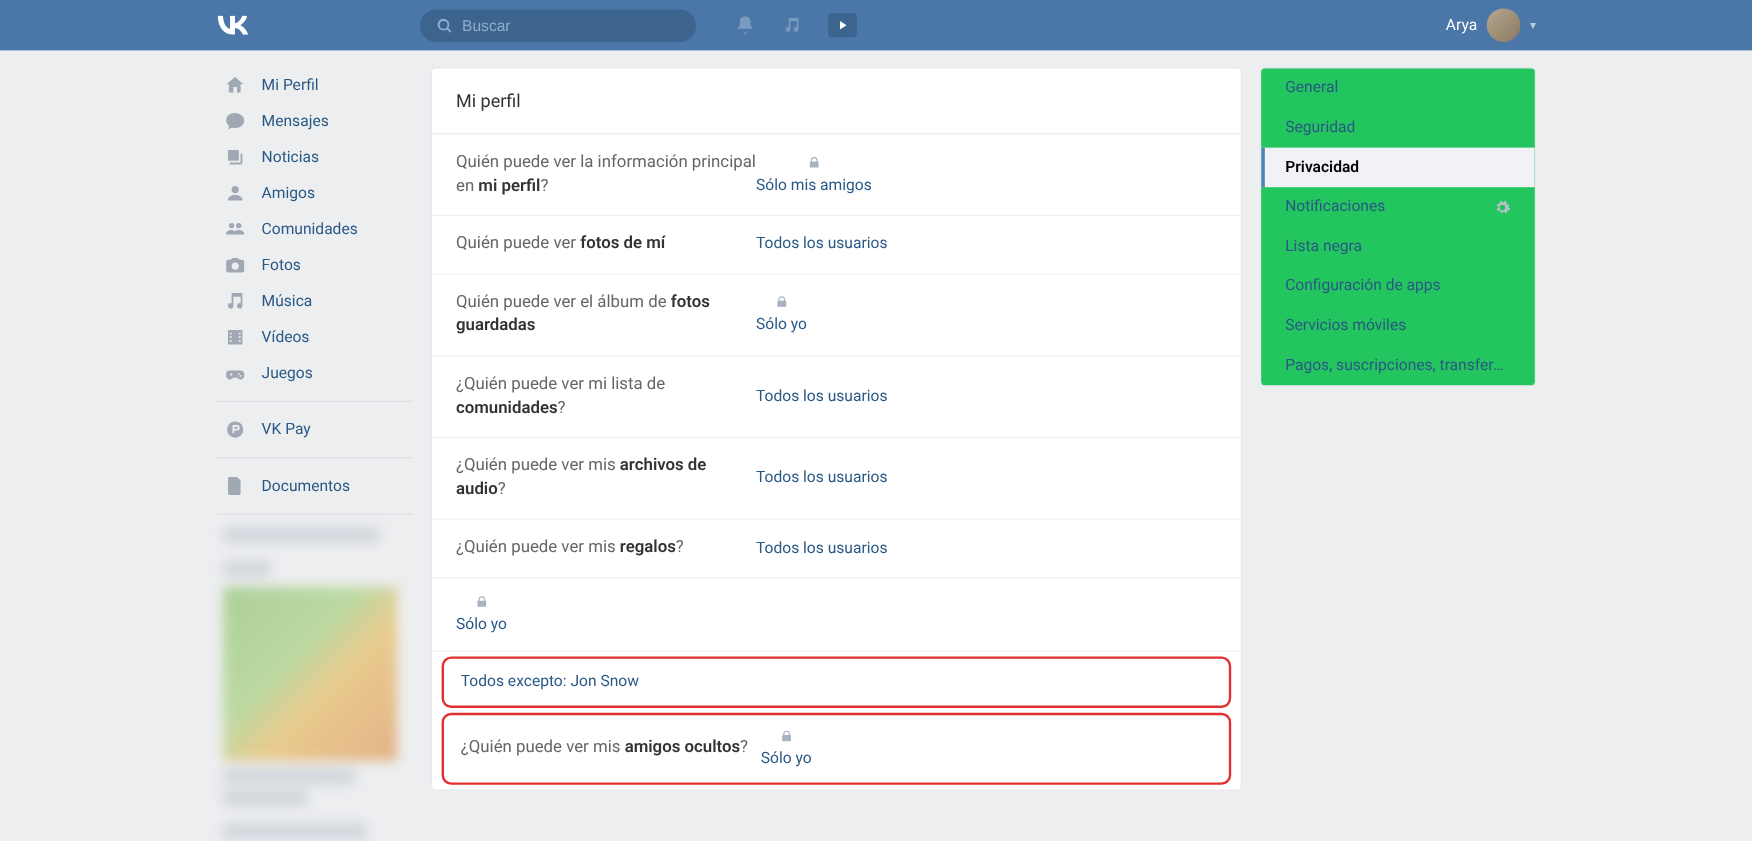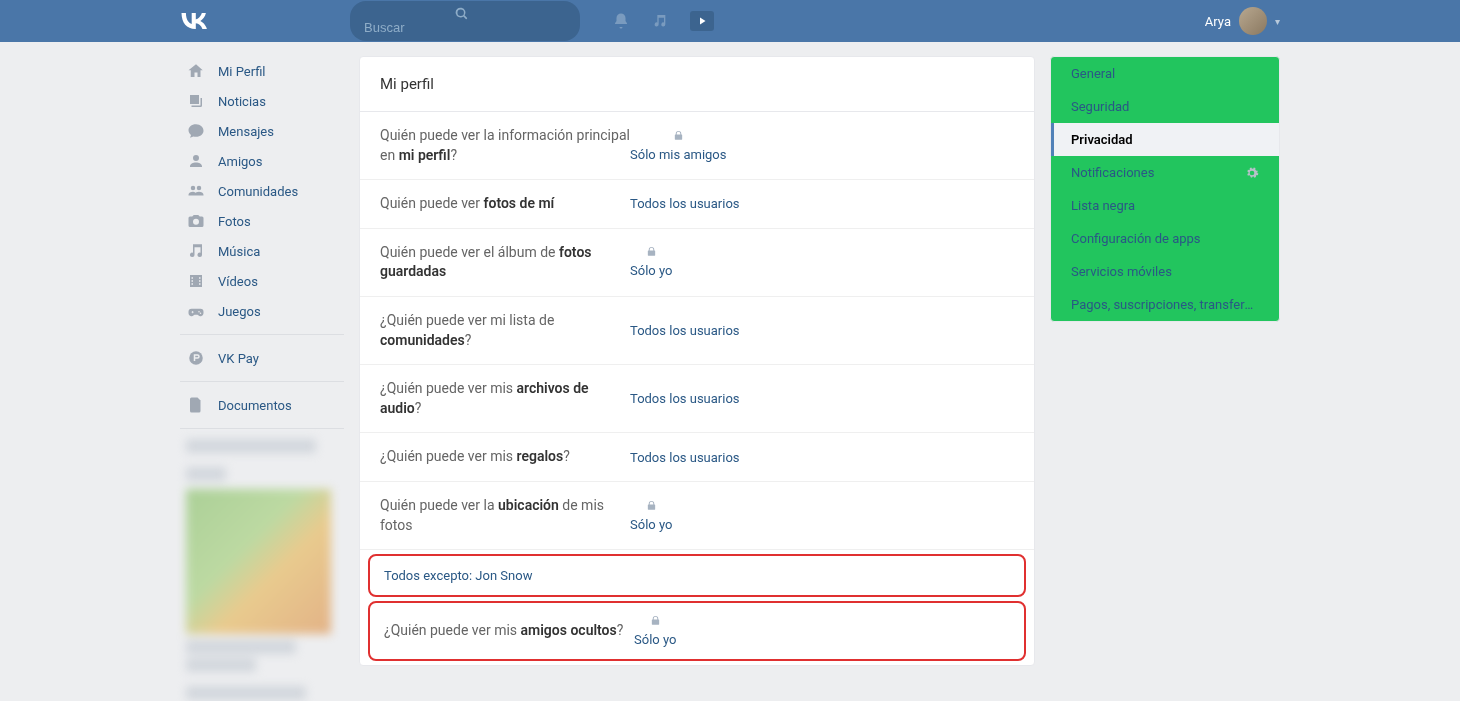--- a/index.html
+++ b/index.html
@@ -2,21 +2,21 @@
 <html><head>
 <meta charset="utf-8">
 <style>
 * { margin: 0; padding: 0; box-sizing: border-box; }
 body { font-family: -apple-system, BlinkMacSystemFont, "Segoe UI", Roboto, Helvetica, Arial, sans-serif; background: #edeef0; font-size: 13px; color: #333; }
 
 .header { background: #4a76a8; height: 42px; display: flex; align-items: center; padding: 0 20px; }
 .header-inner { width: 1100px; margin: 0 auto; display: flex; align-items: center; }
 .logo { color: white; font-weight: bold; font-size: 22px; width: 170px; }
 .logo svg { fill: white; width: 28px; height: 16px; }
-.search-box { background: #3c648f; border-radius: 16px; padding: 6px 14px; display: flex; align-items: center; width: 230px; margin-right: 20px; flex-direction: column; }
+.search-box { background: #3c648f; border-radius: 16px; padding: 6px 14px; display: flex; align-items: center; width: 230px; margin-right: 20px; }
 .search-box input { background: transparent; border: none; color: #8fadc8; outline: none; font-size: 13px; width: 100%; }
 .search-box input::placeholder { color: #8fadc8; }
 .search-icon { color: #8fadc8; margin-right: 8px; font-size: 13px; }
 .header-icons { display: flex; gap: 22px; align-items: center; margin-left: 12px; }
 .header-icons span { color: #7a9bbf; font-size: 16px; cursor: pointer; }
 .header-user { margin-left: auto; display: flex; align-items: center; gap: 8px; color: white; font-size: 13px; cursor: pointer; }
 .avatar-small { width: 28px; height: 28px; border-radius: 50%; background: linear-gradient(135deg, #b8a890, #8a7860); }
 .chev-down { font-size: 10px; color: #b8c9db; }
 
 .container { width: 1100px; margin: 14px auto 0; display: flex; gap: 15px; align-items: flex-start; }
@@ -98,32 +98,32 @@
           <span class="nav-icon">
             <svg width="18" height="18" viewBox="0 0 24 24" fill="currentColor">
               <path d="M12 3l9 8h-3v9h-4v-6h-4v6H5v-9H2l10-8z"></path>
             </svg>
           </span>
           <span>Mi Perfil</span>
         </div>
         <div class="nav-item">
           <span class="nav-icon">
             <svg width="18" height="18" viewBox="0 0 24 24" fill="currentColor">
+              <path d="M12 3C6 3 2 6.6 2 11c0 2.5 1.3 4.7 3.4 6.2L4 21l4.6-1.8c1 .2 2.2.4 3.4.4 6 0 10-3.6 10-8s-4-8.6-10-8.6z"></path>
+            </svg>
+          </span>
+          <span>Mensajes</span>
+        </div>
+        <div class="nav-item">
+          <span class="nav-icon">
+            <svg width="18" height="18" viewBox="0 0 24 24" fill="currentColor">
               <path d="M4 4h12v12H4z M18 8h2v10a2 2 0 0 1-2 2H6v-2h12V8z"></path>
             </svg>
           </span>
           <span>Noticias</span>
-        </div>
-        <div class="nav-item">
-          <span class="nav-icon">
-            <svg width="18" height="18" viewBox="0 0 24 24" fill="currentColor">
-              <path d="M12 3C6 3 2 6.6 2 11c0 2.5 1.3 4.7 3.4 6.2L4 21l4.6-1.8c1 .2 2.2.4 3.4.4 6 0 10-3.6 10-8s-4-8.6-10-8.6z"></path>
-            </svg>
-          </span>
-          <span>Mensajes</span>
         </div>
         <div class="nav-item">
           <span class="nav-icon">
             <svg width="18" height="18" viewBox="0 0 24 24" fill="currentColor">
               <path d="M12 12a4 4 0 1 0 0-8 4 4 0 0 0 0 8zm0 2c-4 0-8 2-8 5v1h16v-1c0-3-4-5-8-5z"></path>
             </svg>
           </span>
           <span>Amigos</span>
         </div>
         <div class="nav-item">
@@ -240,21 +240,20 @@
             <span>Todos los usuarios</span>
           </div>
         </div>
         <div class="setting-row">
           <div class="setting-label">¿Quién puede ver mis <b>regalos</b>?</div>
           <div class="setting-value">
             <span>Todos los usuarios</span>
           </div>
         </div>
         <div class="setting-row">
-          <div class="setting-label">Quién puede ver la <b>ubicación</b> de mis fotos</div>
           <div class="setting-value">
             <span class="lock-icon">
               <svg width="11" height="11" viewBox="0 0 24 24" fill="currentColor">
                 <path d="M6 10V8a6 6 0 0 1 12 0v2h1a1 1 0 0 1 1 1v9a1 1 0 0 1-1 1H5a1 1 0 0 1-1-1v-9a1 1 0 0 1 1-1h1zm2 0h8V8a4 4 0 0 0-8 0v2z"></path>
               </svg>
             </span>
             <span>Sólo yo</span>
           </div>
         </div>
         <div class="highlight-box">

